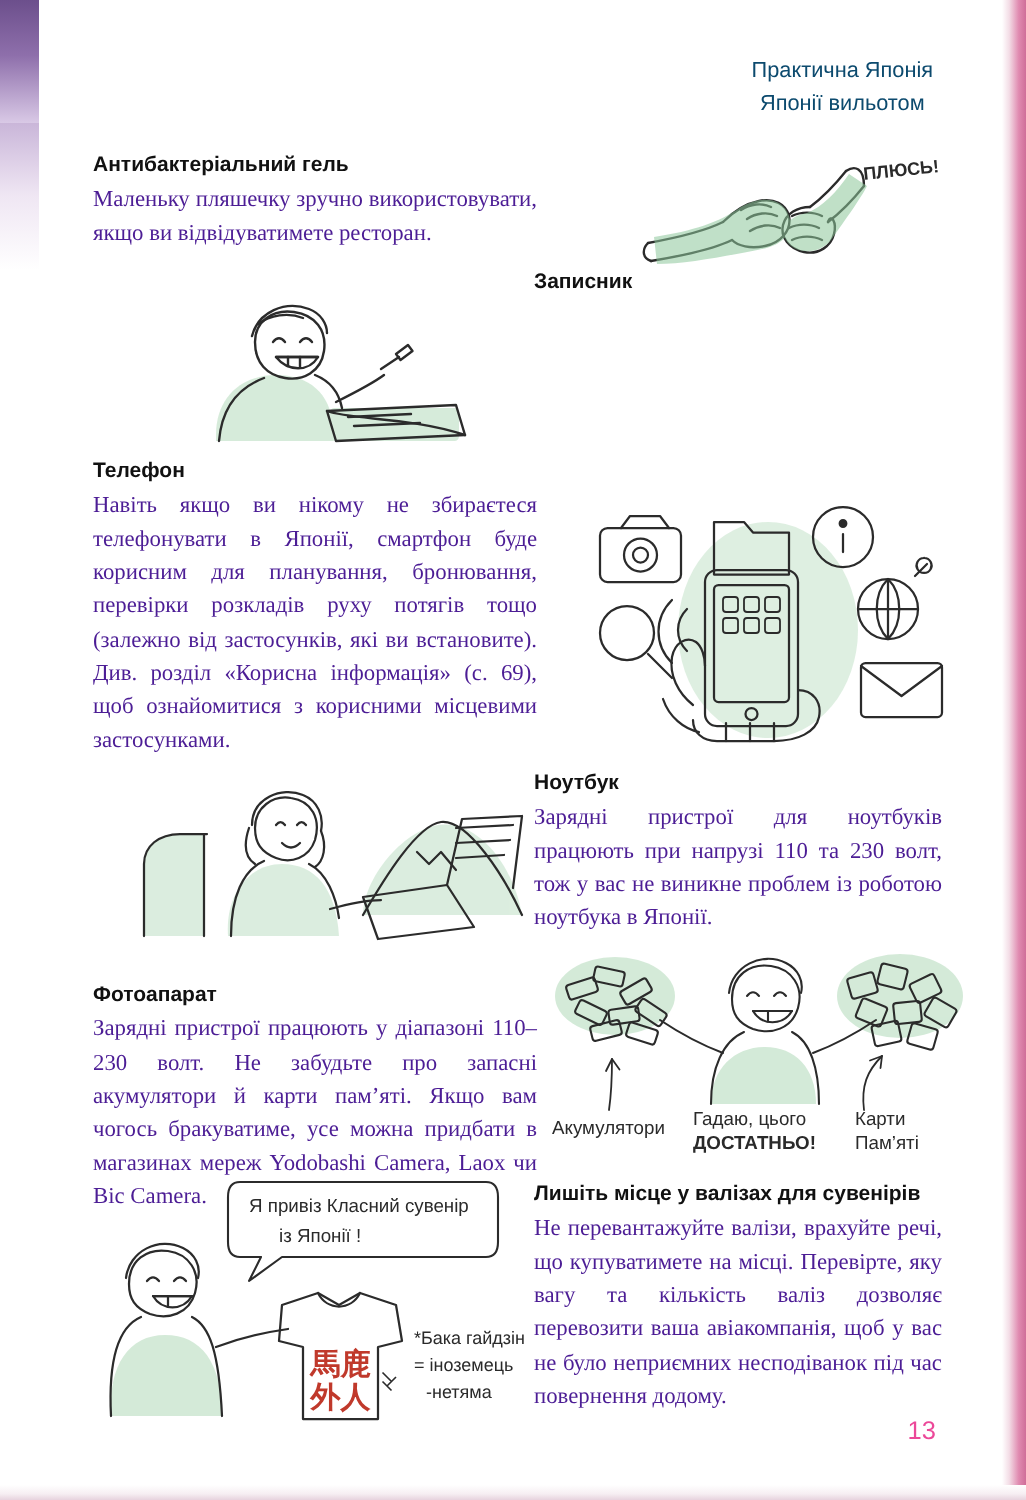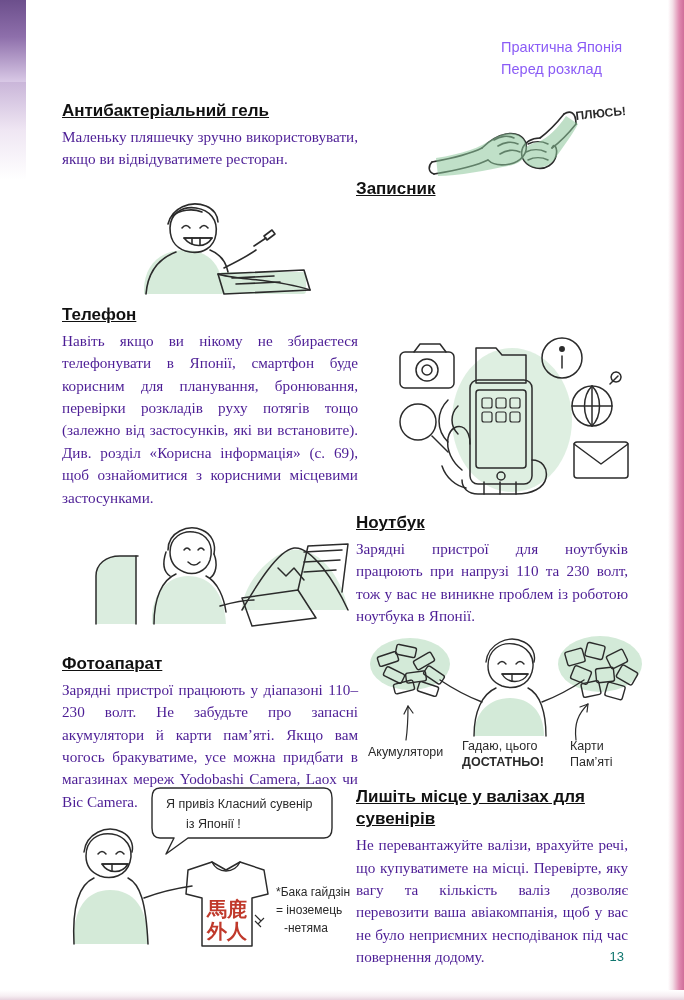--- a/index.html
+++ b/index.html
@@ -48,59 +48,58 @@
     position: absolute;
     left: 26px; top: 14px;
     width: 642px; height: 976px;
   }
 
   
   .header {
     position: absolute;
     right: 46px;
     top: 22px;
-    text-align: left;
+    text-align: center;
     font-family: "Liberation Sans", sans-serif;
     font-size: 14.5px;
-    color: #8b5cf6;
+    color: #0c4a6e;
     line-height: 1.55;
   }
   .header .h-line { display:block; }
 
   
   .block { position: absolute; }
   .b-title {
     font-family: "Liberation Sans", sans-serif;
     font-weight: bold;
-    font-size: 17px;
+    font-size: 14px;
     color: #111;
     margin-bottom: 4px;
     line-height: 1.3;
-    text-decoration: underline;
   }
   .b-body {
     font-family: "Liberation Serif", serif;
     font-size: 15.2px;
     line-height: 1.47;
     text-align: justify;
     color: #4c1d95;
     hyphens: manual;
   }
 
   
   .ill { position: absolute; }
   .ill svg { display: block; }
 
   .pagenum {
     position: absolute;
     right: 44px;
     bottom: 26px;
     font-family: "Liberation Sans", sans-serif;
-    font-size: 13px;
-    color: #0f766e;
+    font-size: 17px;
+    color: #ec4899;
   }
 
   
   .hand {
     font-family: "Liberation Sans", sans-serif;
     font-size: 12px;
     fill: #2a2a2a;
   }
 </style>
 </head>
@@ -108,21 +107,21 @@
 
 <div class="edge-left"></div>
 <div class="edge-top-strip"></div>
 <div class="edge-right"></div>
 <div class="edge-bottom"></div>
 
 <div class="page">
 
   <div class="header">
     <span class="h-line">Практична Японія</span>
-    <span class="h-line">Перед розклад</span>
+    <span class="h-line">Японії вильотом</span>
   </div>
 
   <div class="ill" style="left:398px; top:70px;">
     <svg width="230" height="105" viewBox="0 0 230 105">
       <g fill="none" stroke="#2b2b2b" stroke-width="1.6" stroke-linecap="round" stroke-linejoin="round">
 
         <path d="M8 78 C30 74, 46 70, 58 64" stroke-width="1.6"></path>
         <path d="M10 90 C34 86, 52 82, 64 76"></path>
         <path d="M8 78 C4 82, 4 88, 10 90"></path>
 

